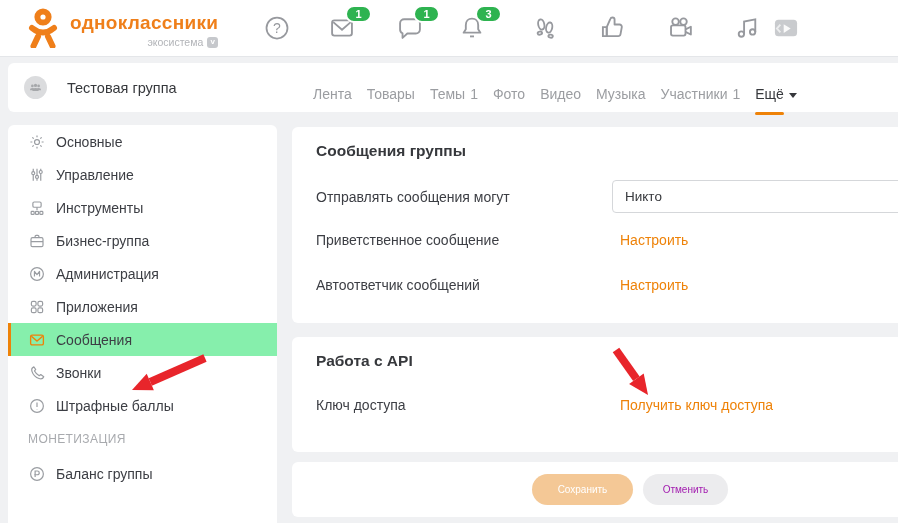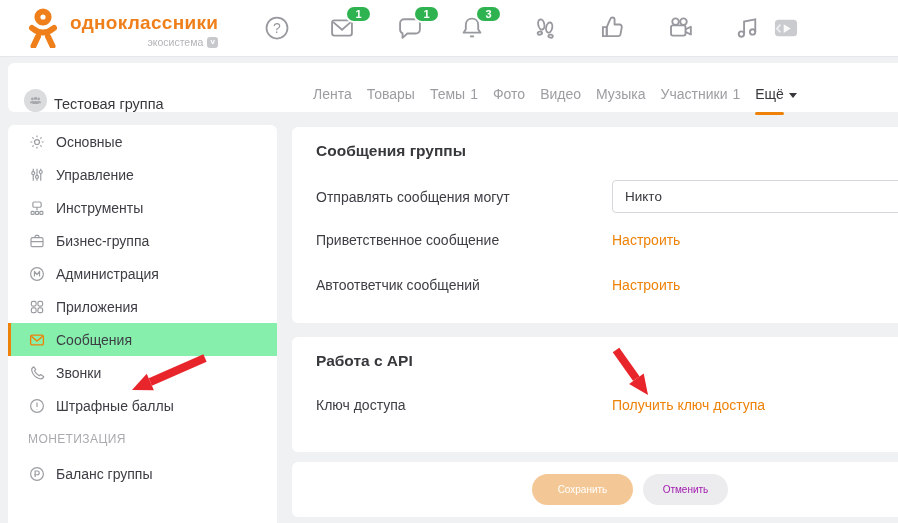--- a/index.html
+++ b/index.html
@@ -21,21 +21,21 @@
   .logo-vk { width:11px; height:11px; border-radius:3px; background:#c6c8cc; color:#fff;
     font-size:8px; font-weight:bold; display:flex; align-items:center; justify-content:center; line-height:1; }
   .nav-ico { position:absolute; top:14px; width:28px; height:28px; color:#97999e; cursor:pointer; }
   .nav-ico svg { width:100%; height:100%; display:block; }
   .badge { position:absolute; top:-9px; left:17px; min-width:27px; height:18px; padding:0 7px;
     background:#2eb350; border:2px solid #fff; border-radius:10px; color:#fff;
     font-size:11px; font-weight:bold; display:flex; align-items:center; justify-content:center; }
   
   .gheader { position:absolute; left:8px; top:63px; width:944px; height:49px;
     background:#fff; border-radius:6px; }
-  .gh-left { position:absolute; left:16px; top:0; height:49px; display:flex; align-items:flex-end; gap:7px; }
+  .gh-left { position:absolute; left:16px; top:0; height:49px; display:flex; align-items:center; gap:20px; }
   .avatar { width:23px; height:23px; border-radius:50%; background:#dbdcde; display:flex;
     align-items:center; justify-content:center; overflow:hidden; }
   .gh-title { font-size:14.5px; color:#36383c; }
   .tabs { position:absolute; left:305px; top:0; height:62px; display:flex; align-items:center; gap:15px; }
   .tab { position:relative; display:flex; align-items:center; gap:5px; font-size:14px;
     color:#9b9da1; cursor:pointer; white-space:nowrap; }
   .tab-count { color:#9b9da1; }
   .tab--active { color:#36383c; }
   .tab--active .tab-label { position:relative; display:inline-block; }
   .tab--active .tab-label::after { content:""; position:absolute; left:0; right:0; bottom:-13px;
@@ -61,21 +61,21 @@
   .card h2 { padding:14px 0 0 24px; font-size:15.5px; font-weight:bold; color:#36383c; line-height:20px; }
   .row { display:flex; align-items:center; padding-left:24px; }
   .row-label { width:296px; font-size:14px; color:#3c3e44; flex:0 0 296px; }
   .row1 { margin-top:19px; height:33px; }
   .row2 { margin-top:15px; height:24px; }
   .row3 { margin-top:21px; height:24px; }
   .rowapi { margin-top:22px; height:24px; }
   .selectbox { width:340px; height:33px; border:1px solid #d5d7da; border-radius:4px;
     background:#fff; display:flex; align-items:center; padding-left:12px;
     font-size:13.5px; color:#36383c; cursor:pointer; }
-  .olink { font-size:14px; color:#ee8208; text-decoration:none; cursor:pointer; }
+  .olink { font-size:14px; color:#ee8208; text-decoration:none; cursor:pointer;margin-left:8px; }
   .actions-inner { display:flex; padding-top:12px; }
   .btn { height:31px; border:none; border-radius:16px; font-size:10px;
     font-family:"Liberation Sans", sans-serif; cursor:pointer; }
   .btn-save { margin-left:240px; width:101px; background:#f4c896; color:#ffffff; }
   .btn-cancel { margin-left:10px; width:85px; background:#ececee; color:#a21caf; }
   
   .annot { position:absolute; pointer-events:none; }
 </style>
 </head>
 <body>

